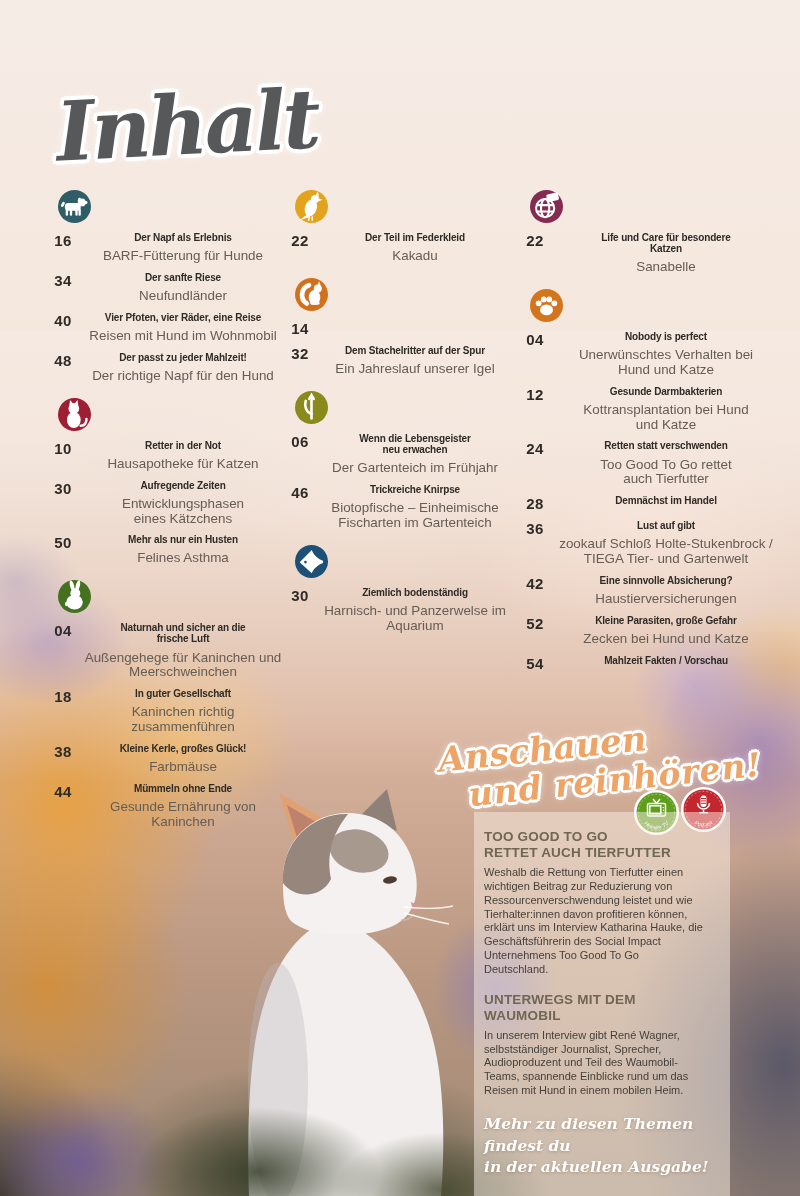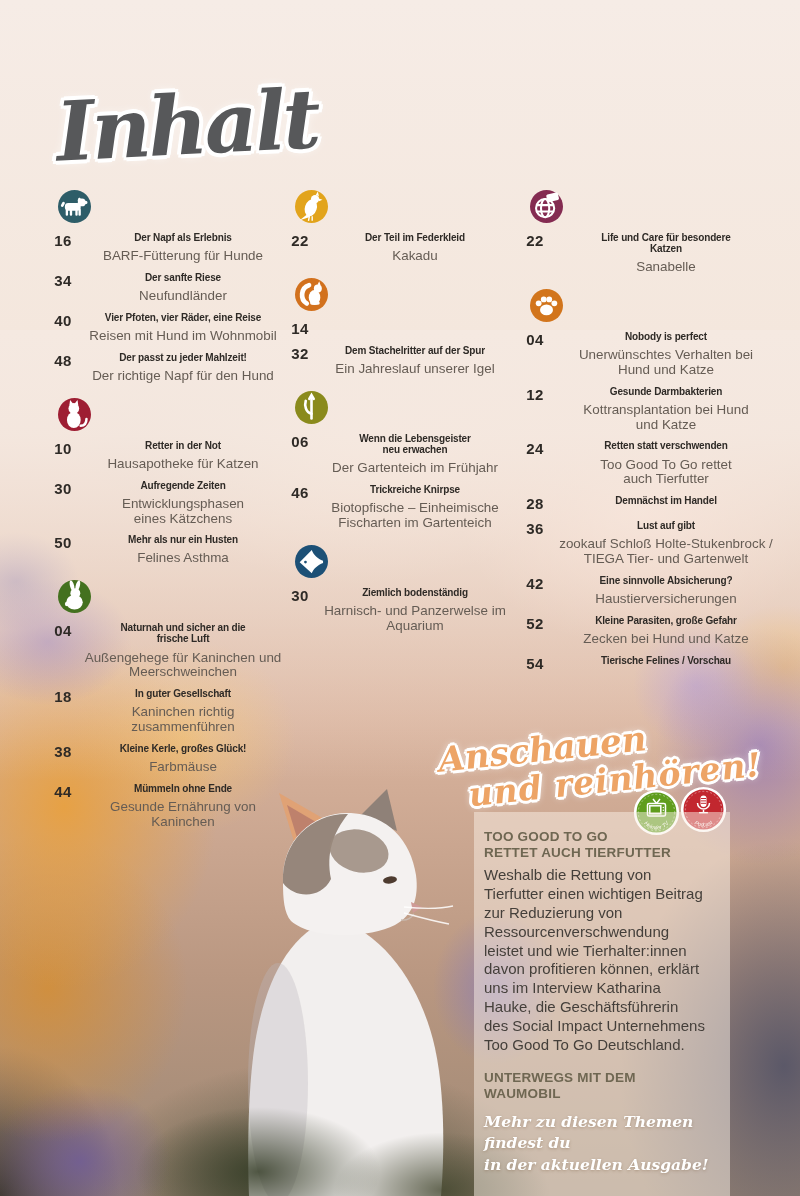--- a/index.html
+++ b/index.html
@@ -75,21 +75,21 @@
   .badge{position:absolute;width:47px;height:47px;}
   .badge svg{display:block;width:47px;height:47px;}
   .badge-tv{left:633px;top:789px;}
   .badge-mic{left:680px;top:786px;}
   
   .infobox{
     position:absolute;left:474px;top:812px;width:256px;height:384px;box-sizing:border-box;
     padding:17px 15px 0 10px;background:rgba(250,240,230,.5);
   }
   .ib-head{color:#6f6752;font-weight:bold;font-size:13.5px;line-height:1.22;letter-spacing:.2px;white-space:pre-line;margin:0 0 4px 0;}
-  .ib-body{color:#443f3a;font-size:15px;line-height:1.26;margin:0 10px 15px 0;}
+  .ib-body{color:#443f3a;font-size:11px;line-height:1.26;margin:0 10px 15px 0;}
   .ib-script{
     font-family:"DejaVu Serif",serif;font-style:italic;font-weight:bold;
     color:#fff;font-size:15.5px;line-height:1.4;white-space:pre-line;margin-top:8px;
     text-shadow:0 1px 3px rgba(120,90,60,.4);
   }
 </style>
 </head>
 <body>
 
 <div class="page">
@@ -420,21 +420,21 @@
           <div class="entry">
             <div class="num">52</div>
             <div class="etext">
               <div class="etitle">Kleine Parasiten, große Gefahr</div>
               <div class="esub">Zecken bei Hund und Katze</div>
             </div>
           </div>
           <div class="entry">
             <div class="num">54</div>
             <div class="etext">
-              <div class="etitle">Tierische Felines / Vorschau</div>
+              <div class="etitle">Mahlzeit Fakten / Vorschau</div>
             </div>
           </div>
         </div>
       </div>
     </div>
 
   <div class="script cl1">Anschauen</div>
   <div class="script cl2">und reinhören!</div>
   <div id="badges-root">
       <div class="badge badge-tv">
@@ -471,17 +471,18 @@
           <text font-size="5.4" font-style="italic" fill="#fff" font-family="Liberation Sans, sans-serif"><textPath href="#arc1" startOffset="50%" text-anchor="middle">Podcast</textPath></text>
         </svg>
       </div>
     </div>
 
   <div class="infobox">
     <div class="ib-head">TOO GOOD TO GO
 RETTET AUCH TIERFUTTER</div>
     <div class="ib-body">Weshalb die Rettung von Tierfutter einen wichtigen Beitrag zur Reduzierung von Ressourcenverschwendung leistet und wie Tierhalter:innen davon profitieren können, erklärt uns im Interview Katharina Hauke, die Geschäftsführerin des Social Impact Unternehmens Too Good To Go Deutschland.</div>
     <div class="ib-head">UNTERWEGS MIT DEM WAUMOBIL</div>
+    <div class="ib-body">In unserem Interview gibt René Wagner, selbstständiger Journalist, Sprecher, Audioproduzent und Teil des Waumobil-Teams, spannende Einblicke rund um das Reisen mit Hund in einem mobilen Heim.</div>
     <div class="ib-script">Mehr zu diesen Themen findest du
 in der aktuellen Ausgabe!</div>
   </div>
 
 </div>
 
 </body></html>

